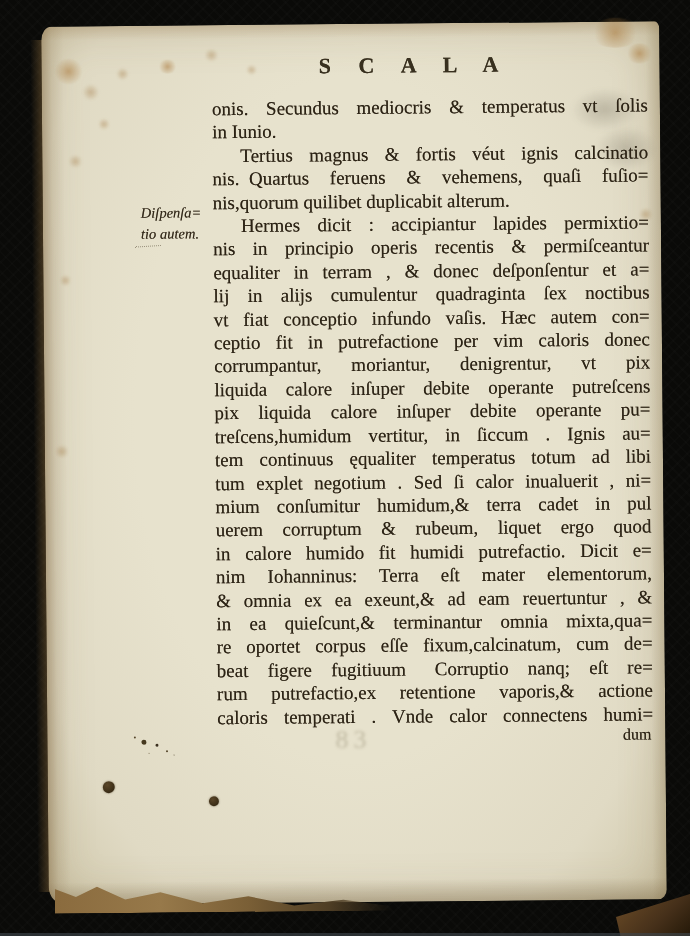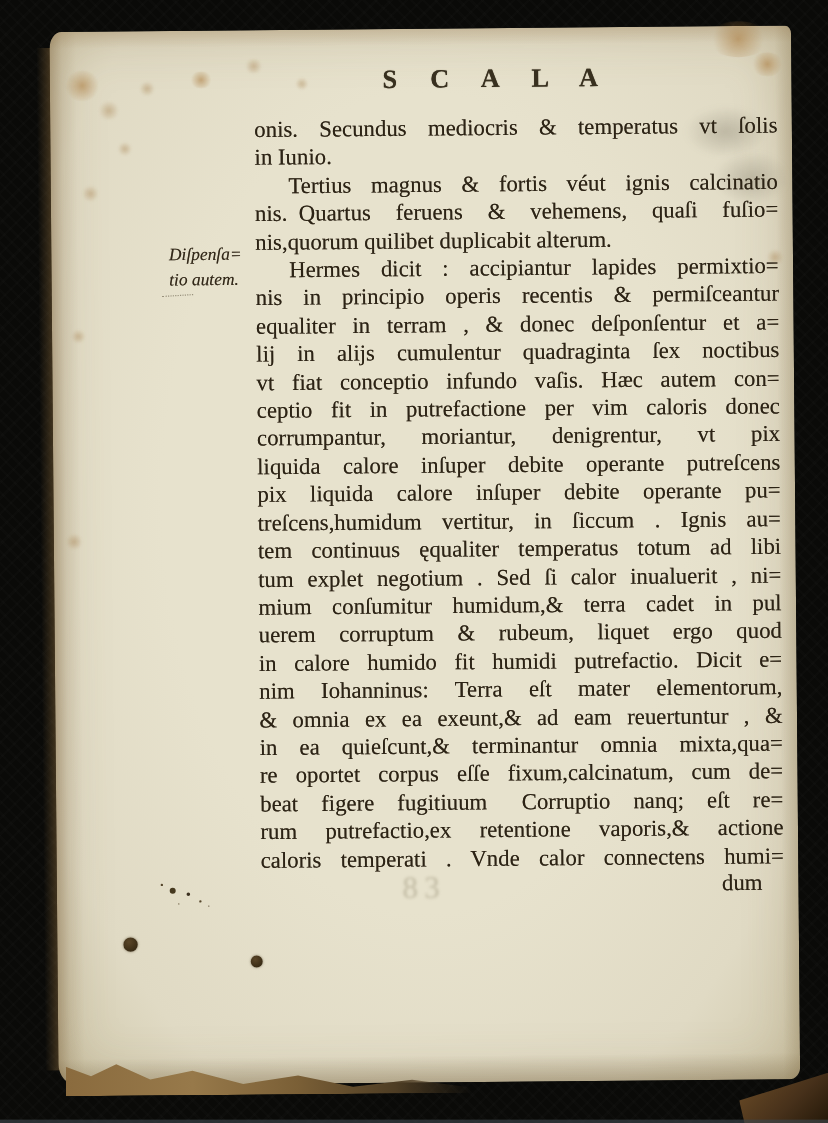--- a/index.html
+++ b/index.html
@@ -41,21 +41,21 @@
 
   .heading{position:absolute;left:155px;top:29px;width:435px;text-align:center;
     font-size:22px;font-weight:bold;letter-spacing:11px;color:#38301f;
     text-shadow:0 0 .6px rgba(45,36,20,.8);}
   .text-block{position:absolute;left:170px;top:72px;width:436px;
     font-size:19px;line-height:23.4px;color:#2c2315;
     text-shadow:0 0 .5px rgba(44,35,21,.65);}
   .line{text-align:justify;text-align-last:justify;white-space:pre-wrap;}
   .line.left{text-align:left;text-align-last:left;}
   .line.indent{text-indent:28px;}
-  .catchword{position:absolute;top:704px;right:30px;font-size:19px;color:#2c2315;
+  .catchword{position:absolute;top:704px;right:14px;font-size:16px;color:#2c2315;
     text-shadow:0 0 .5px rgba(44,35,21,.65);}
 
   .margin-note{position:absolute;font-style:italic;font-size:14.5px;line-height:21px;
     color:#33291a;text-shadow:0 0 .4px rgba(51,41,26,.6);}
   .note1{left:98px;top:177px;width:92px;}
   .note2{left:112px;top:582px;width:92px;}
   .note-dashes{position:absolute;left:92px;top:220px;width:26px;height:4px;
     border-top:1.5px dotted rgba(90,80,60,.55);transform:rotate(-3deg);}
 
   .ghost{position:absolute;left:288px;top:701px;font-size:26px;letter-spacing:5px;

